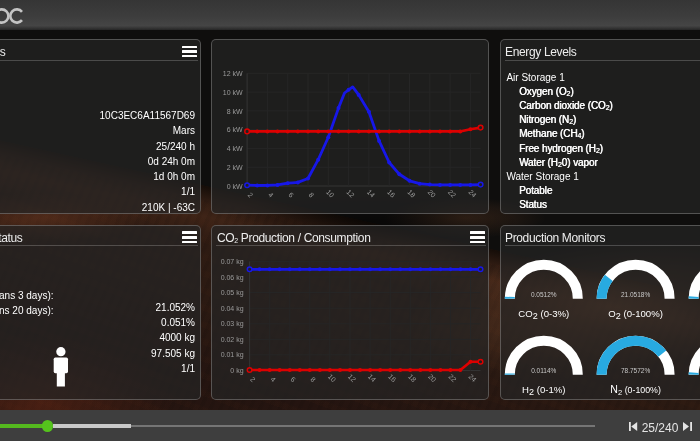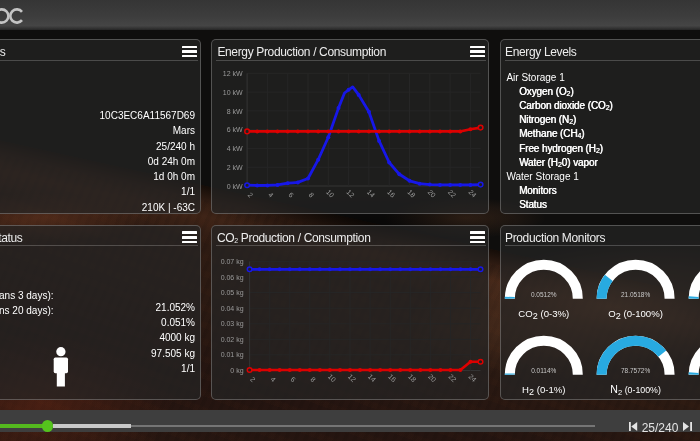--- a/index.html
+++ b/index.html
@@ -17,21 +17,21 @@
     background-color:#22130c; }
   #tex { position:absolute; left:-20px; top:150px; width:820px; height:380px;
     transform:rotate(12.5deg); transform-origin:0 0;
     background:repeating-linear-gradient(102deg, rgba(0,0,0,0.07) 0 3px, rgba(0,0,0,0) 5px 9px),
                repeating-linear-gradient(8deg, rgba(70,35,18,0.10) 0 5px, rgba(0,0,0,0) 7px 16px); }
   .patch { position:absolute; border-radius:50%; }
 
   
   #topbar { position:absolute; left:0; top:0; width:700px; height:30px;
     background:linear-gradient(to bottom, #353535 0%, #3d3d3d 55%, #454545 86%, #262626 100%); }
-  #bottombar { position:absolute; left:0; top:410px; width:700px; height:22px; background:#3e3e3e; }
+  #bottombar { position:absolute; left:0; top:410px; width:700px; height:31px; background:#3e3e3e; }
 
   
   .panel { position:absolute; width:277.5px; height:175px;
     background:rgba(37,37,37,0.70);
     border:1px solid rgba(255,255,255,0.24); border-radius:5px; overflow:hidden; }
   .ph { position:absolute; left:4px; right:2px; top:0; height:20.5px;
     border-bottom:1px solid rgba(255,255,255,0.20); }
   .pt { position:absolute; top:5px; font-size:12px; color:#ededed; letter-spacing:-0.35px; white-space:nowrap; }
   .ham { position:absolute; right:1px; top:5.5px; width:14.5px; height:12px; }
   .ham div { height:2.6px; background:#fff; margin-bottom:2.1px; border-radius:0.5px; }
@@ -70,28 +70,20 @@
       <div class="ham">
           <div></div>
           <div></div>
           <div></div>
         </div>
       </div>
     <div class="rv" style="top:31px;">10C3EC6A11567D69<br>Mars<br>25/240 h<br>0d 24h 0m<br>1d 0h 0m<br>1/1<br>210K | -63C<br>500 W/m<sup style="font-size:8px;">2</sup></div>
   </div>
 
   <div class="panel" id="p2" style="left:211.4px; top:39px;">
-    <div class="ph">
-        <span class="pt" style="left:1px;">Energy Production / Consumption</span>
-      <div class="ham">
-          <div></div>
-          <div></div>
-          <div></div>
-        </div>
-      </div>
     <svg width="277" height="175" viewBox="211.4 39 277 175" style="position:absolute;left:0;top:0;">
 <line x1="246.5" y1="185.0" x2="480.0" y2="185.0" stroke="#343434" stroke-width="1"></line>
 <line x1="246.5" y1="166.2" x2="480.0" y2="166.2" stroke="#262626" stroke-width="1"></line>
 <line x1="246.5" y1="147.4" x2="480.0" y2="147.4" stroke="#262626" stroke-width="1"></line>
 <line x1="246.5" y1="128.7" x2="480.0" y2="128.7" stroke="#262626" stroke-width="1"></line>
 <line x1="246.5" y1="109.9" x2="480.0" y2="109.9" stroke="#262626" stroke-width="1"></line>
 <line x1="246.5" y1="91.1" x2="480.0" y2="91.1" stroke="#262626" stroke-width="1"></line>
 <line x1="246.5" y1="72.3" x2="480.0" y2="72.3" stroke="#262626" stroke-width="1"></line>
 <line x1="246.5" y1="72.3" x2="246.5" y2="185.0" stroke="#343434" stroke-width="1"></line>
 <line x1="266.8" y1="72.3" x2="266.8" y2="185.0" stroke="#262626" stroke-width="1"></line>
@@ -183,21 +175,21 @@
       </div>
     <div class="lv" style="left:5px; top:30.6px; line-height:14.2px;">
       Air Storage 1<br>
       <b class="sb">Oxygen (O<sub>2</sub>)</b><br>
       <b class="sb">Carbon dioxide (CO<sub>2</sub>)</b><br>
       <b class="sb">Nitrogen (N<sub>2</sub>)</b><br>
       <b class="sb">Methane (CH<sub>4</sub>)</b><br>
       <b class="sb">Free hydrogen (H<sub>2</sub>)</b><br>
       <b class="sb">Water (H<sub>2</sub>0) vapor</b><br>
       Water Storage 1<br>
-      <b class="sb">Monitors</b><br>
+      <b class="sb">Potable</b><br>
       <b class="sb">Status</b>
     </div>
   </div>
 
   <div class="panel" id="p4" style="left:-77px; top:224.8px;">
     <div class="ph">
         <span class="pt" style="left:4.7px;">Inhabitants Status</span>
       <div class="ham">
           <div></div>
           <div></div>

